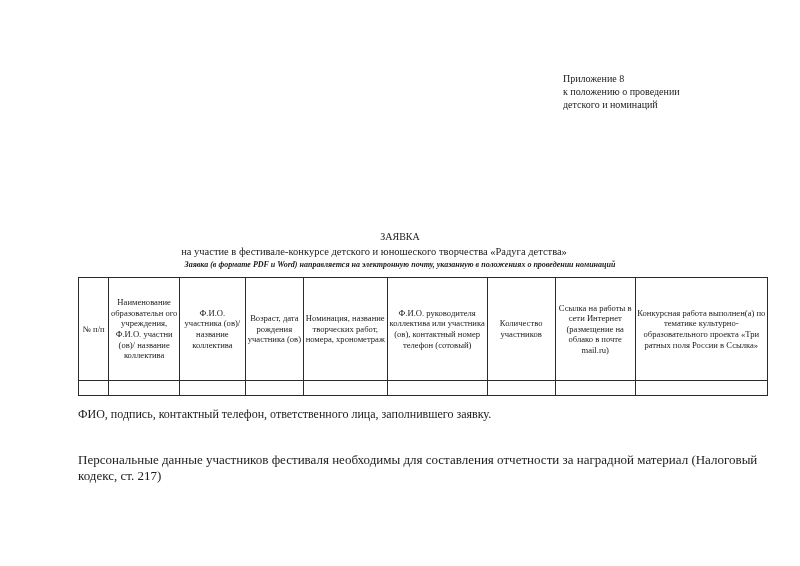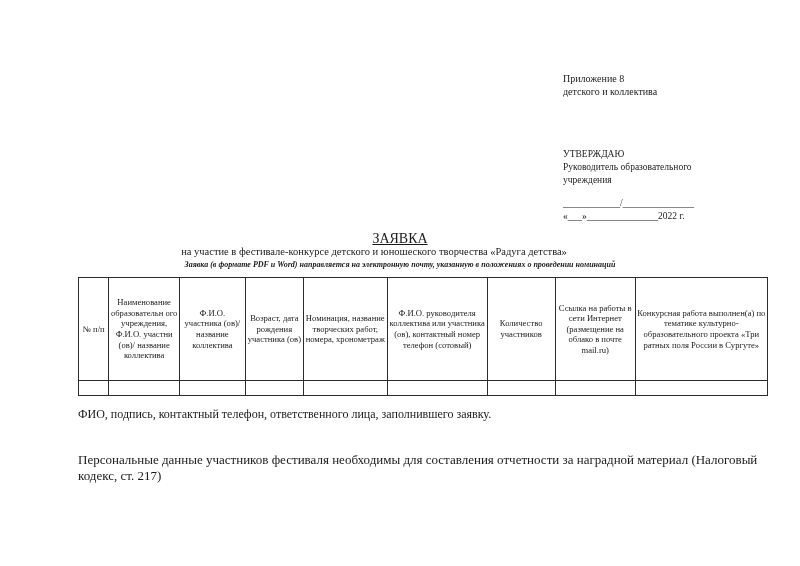--- a/index.html
+++ b/index.html
@@ -49,22 +49,21 @@
     white-space: pre;
   }
 
   
   .title-main {
     position: absolute;
     left: 0;
     top: 231px;
     width: 800px;
     text-align: center;
-    font-size: 14px;
-    text-decoration: underline;
+    font-size: 10px;
   }
   .title-sub {
     position: absolute;
     left: 0;
     top: 246px;
     width: 748px;
     text-align: center;
     font-size: 10.5px;
   }
   .title-note {
@@ -130,48 +129,42 @@
     width: 700px;
   }
 </style>
 </head>
 <body>
 
 <div class="page">
 
   <div class="header-block">
     <div class="ln">Приложение 8</div>
-    <div class="ln">детского и коллектива</div>
+    <div class="ln">к положению о проведении</div>
+    <div class="ln">детского и номинаций</div>
   </div>
 
-  <div class="approve-block">
-    <div>УТВЕРЖДАЮ</div>
-    <div>Руководитель образовательного</div>
-    <div>учреждения</div>
-    <div class="sign-line">____________/_______________</div>
-    <div class="date-line">«___»_______________2022 г.</div>
-  </div>
 
   <div class="title-main">ЗАЯВКА</div>
   <div class="title-sub">на участие в фестивале-конкурсе детского и юношеского творчества «Радуга детства»</div>
   <div class="title-note">Заявка (в формате PDF и Word) направляется  на электронную почту, указанную в положениях о проведении номинаций</div>
 
   <div class="tbl-wrap">
     <table class="app-table">
       <thead>
         <tr>
           <th class="c0">№ п/п</th>
           <th class="c1">Наименование образовательн ого учреждения, Ф.И.О. участни (ов)/ название коллектива</th>
           <th class="c2">Ф.И.О. участника (ов)/ название коллектива</th>
           <th class="c3">Возраст, дата рождения участника (ов)</th>
           <th class="c5">Номинация, название творческих работ, номера, хронометраж</th>
           <th class="c6">Ф.И.О. руководителя коллектива или участника (ов), контактный номер телефон (сотовый)</th>
           <th class="c7">Количество участников</th>
           <th class="c8">Ссылка на работы в сети Интернет (размещение на облако в почте mail.ru)</th>
-          <th class="c9">Конкурсная работа выполнен(а) по тематике культурно-образовательного проекта «Три ратных поля России в Сургуте»</th>
+          <th class="c9">Конкурсная работа выполнен(а) по тематике культурно-образовательного проекта «Три ратных поля России в Ссылка»</th>
         </tr>
       </thead>
       <tbody>
         <tr>
           <td class="c0"></td>
           <td class="c1"></td>
           <td class="c2"></td>
           <td class="c3"></td>
           <td class="c5"></td>
           <td class="c6"></td>

